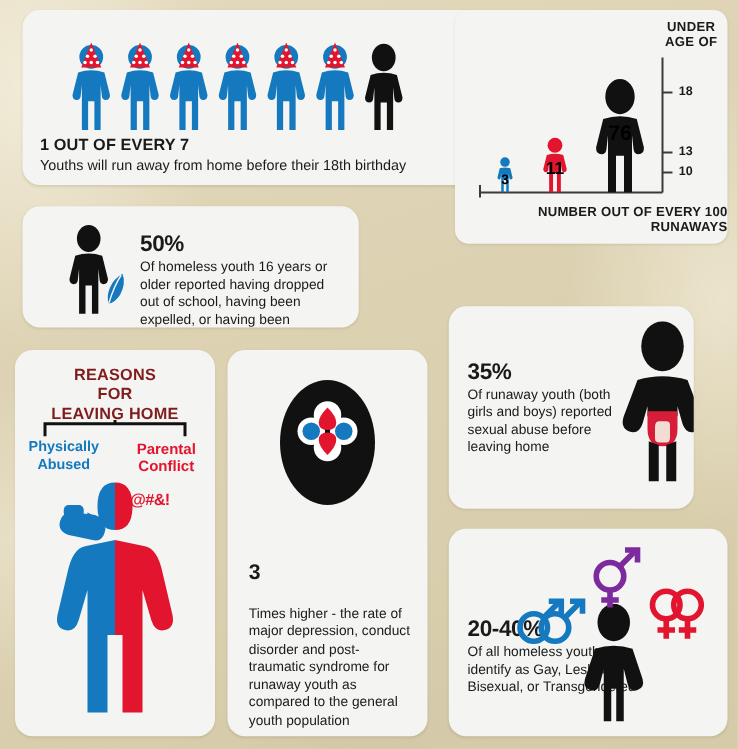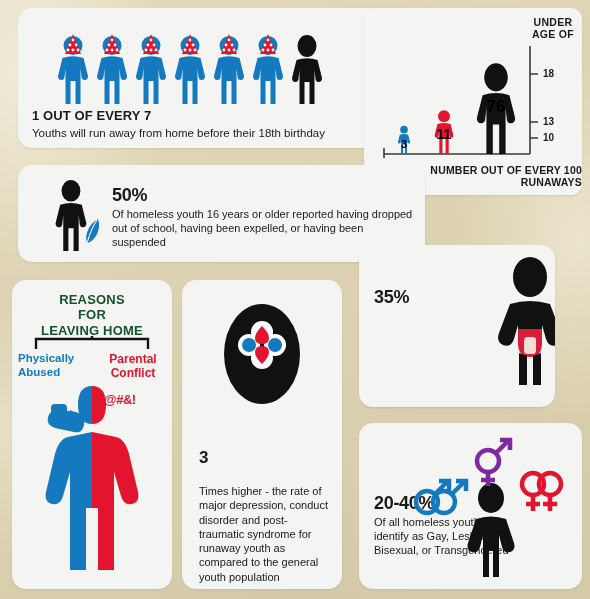--- a/index.html
+++ b/index.html
@@ -78,36 +78,36 @@
   }
   .tick-label {
     position: absolute; font-size: 10px; font-weight: bold; color: #1a1a1a;
   }
   .bar-val {
     position: absolute; color: #000000; font-weight: bold;
     text-align: center;
   }
 
   
-  #panel-fifty { left: 18px; top: 165px; width: 407px; height: 97px; }
+  #panel-fifty { left: 18px; top: 165px; width: 269px; height: 97px; }
   #p3-stat { position: absolute; left: 94px; top: 20px; right: 10px; }
   #p3-stat .stat-big { font-size: 18px; }
   #p3-stat .stat-body { font-size: 11px; margin-top: 1px; }
 
   
   #panel-reasons { left: 12px; top: 280px; width: 160px; height: 309px; }
   #reasons-title {
     position: absolute; left: 0; right: 0; top: 12px;
     text-align: center; font-size: 13px; font-weight: bold;
-    color: #14532d; line-height: 1.18; letter-spacing: 0.2px;
+    color: #7f1d1d; line-height: 1.18; letter-spacing: 0.2px;
   }
   #reasons-bracket { position: absolute; left: 22px; top: 56px; width: 116px; height: 14px; }
   #label-abused {
     position: absolute; left: 6px; top: 72px; width: 66px;
-    text-align: left; font-size: 11.5px; font-weight: bold;
+    text-align: center; font-size: 11.5px; font-weight: bold;
     color: #1479be; line-height: 1.18;
   }
   #label-conflict {
     position: absolute; right: 4px; top: 72px; width: 70px;
     text-align: center; font-size: 12px; font-weight: bold;
     color: #e2142e; line-height: 1.18;
   }
   #swear-text {
     position: absolute; left: 92px; top: 112px;
     font-size: 13px; font-weight: bold; color: #e2142e;
@@ -375,20 +375,21 @@
 
   <div id="p5-text">
     <div class="stat-big">3</div>
     <div class="stat-body">Times higher - the rate of major depression, conduct disorder and post-traumatic syndrome for runaway youth as compared to the general youth population</div>
   </div>
 </div>
 
 <div class="panel" id="panel-thirtyfive">
   <div id="p6-text">
     <div class="stat-big">35%</div>
+    <div class="stat-body">Of runaway youth (both girls and boys) reported sexual abuse before leaving home</div>
   </div>
 
   <svg class="svg-abs" style="left:132px; top:12px;" width="78" height="132" viewBox="0 0 78 132">
     <ellipse cx="39" cy="20" rx="17" ry="20" fill="#111111"></ellipse>
 
     <path d="M19 47 Q39 41 59 47 L70 76 Q73 85 66 88 Q58 91 55 82 L51 68 L51 76 L27 76 L27 68 L23 82 Q20 91 12 88 Q5 85 8 76 Z" fill="#111111"></path>
 
     <path d="M27 72 L51 72 L51 86 Q51 100 39 100 Q27 100 27 86 Z" fill="#d81d38"></path>
 
     <path d="M28 96 L28 128 L36 128 L36 99 Z" fill="#111111"></path>

